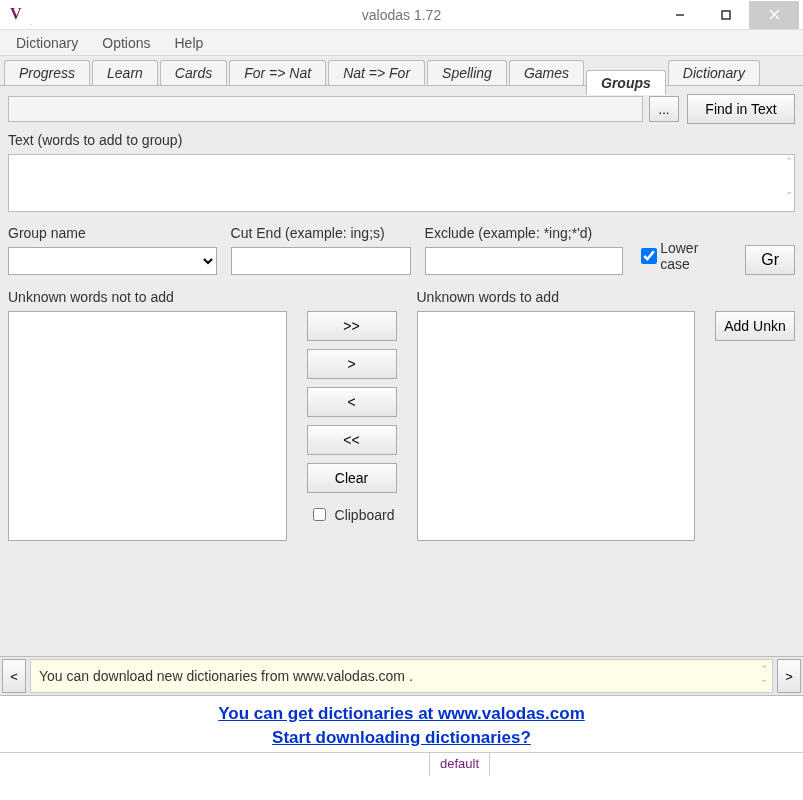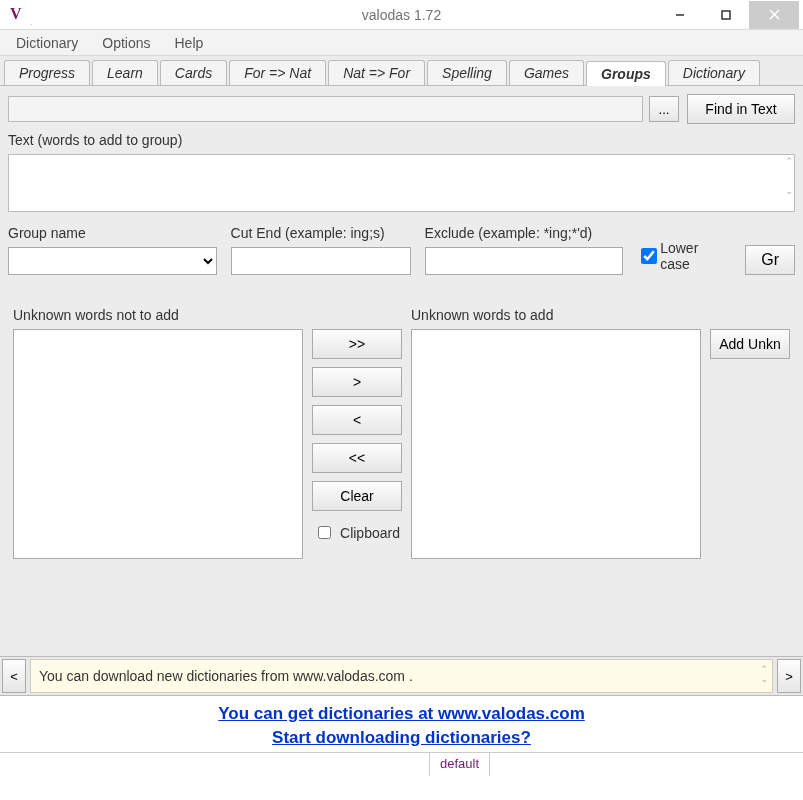--- a/index.html
+++ b/index.html
@@ -14,21 +14,21 @@
 .titlebar .win-btn { width: 46px; height: 28px; display: flex; align-items: center; justify-content: center; font-size: 12px; color: #333; }
 .titlebar .win-btn.close { background: #ccc; color: #fff; width: 50px; }
 
 
 .menubar { height: 26px; background: #f3f3f3; border-bottom: 1px solid #d8d8d8; display: flex; align-items: center; padding: 0 4px; font-size: 14px; color: #555; }
 .menubar .menu-item { padding: 2px 12px; cursor: default; }
 
 
 .tabstrip { display: flex; background: #ececec; border-bottom: 1px solid #bbb; padding: 4px 4px 0 4px; font-style: italic; }
 .tab { padding: 4px 14px; font-size: 14px; color: #333; background: #f4f4f4; border: 1px solid #bbb; border-bottom: none; margin-right: 2px; border-radius: 3px 3px 0 0; cursor: default; }
-.tab.active { background: #fff; font-weight: bold; position: relative; top: 1px; }
+.tab.active { background: #fff; font-weight: bold; position: relative; top: 10px; }
 
 
 .content { background: #ececec; padding: 8px; font-size: 14px; color: #333; height: 570px; }
 .label { margin: 4px 0 6px 0; display: block; }
 .row { display: flex; align-items: center; gap: 8px; margin-bottom: 8px; }
 
 .filepath { display: flex; flex: 1; gap: 6px; }
 .filepath input[type=text] { flex: 1; height: 26px; border: 1px solid #bbb; background: #f4f4f4; padding: 2px 6px; }
 .browse-btn { width: 30px; height: 26px; border: 1px solid #aaa; background: linear-gradient(#fdfdfd,#e6e6e6); font-size: 13px; }
 .find-btn { width: 108px; height: 30px; border: 1px solid #aaa; background: linear-gradient(#fdfdfd,#e6e6e6); font-size: 14px; }
@@ -40,21 +40,21 @@
 .field-row { display: flex; gap: 14px; align-items: flex-end; margin-top: 6px; justify-content: center; }
 .field-col { display: flex; flex-direction: column; }
 .field-col.group { width: 210px; }
 .field-col.cut { width: 180px; }
 .field-col.exclude { width: 200px; }
 select, input.textbox { height: 28px; border: 1px solid #aaa; background: #fff; font-size: 13px; padding: 2px 4px; }
 .checkbox-wrap { display: flex; align-items: center; font-size: 14px; margin-bottom: 3px; }
 .checkbox-wrap input { width: 16px; height: 16px; }
 .gr-btn { height: 30px; width: 50px; border: 1px solid #aaa; background: linear-gradient(#fdfdfd,#e6e6e6); font-size: 16px; margin-bottom: 0; overflow: hidden; }
 
-.lower { display: flex; gap: 9px; margin-top: 28px; justify-content: center; }
+.lower { display: flex; gap: 20px; margin-top: 10px; }
 .list-col { width: 290px; display: flex; flex-direction: column; }
 .list-col .label { margin-bottom: 6px; }
 .listbox { height: 230px; border: 1px solid #aaa; background: #fff; }
 .btn-col { display: flex; flex-direction: column; gap: 8px; align-items: center; margin-top: 26px; }
 .btn-col button { width: 90px; height: 30px; border: 1px solid #aaa; background: linear-gradient(#fdfdfd,#e6e6e6); font-size: 14px; }
 .btn-col .clipboard { display: flex; align-items: center; gap: 6px; font-size: 14px; margin-top: 4px; }
 .addunk-col { margin-top: 26px; }
 .addunk-btn { width: 80px; height: 30px; border: 1px solid #aaa; background: linear-gradient(#fdfdfd,#e6e6e6); font-size: 14px; overflow: hidden; white-space: nowrap; }
 
 

